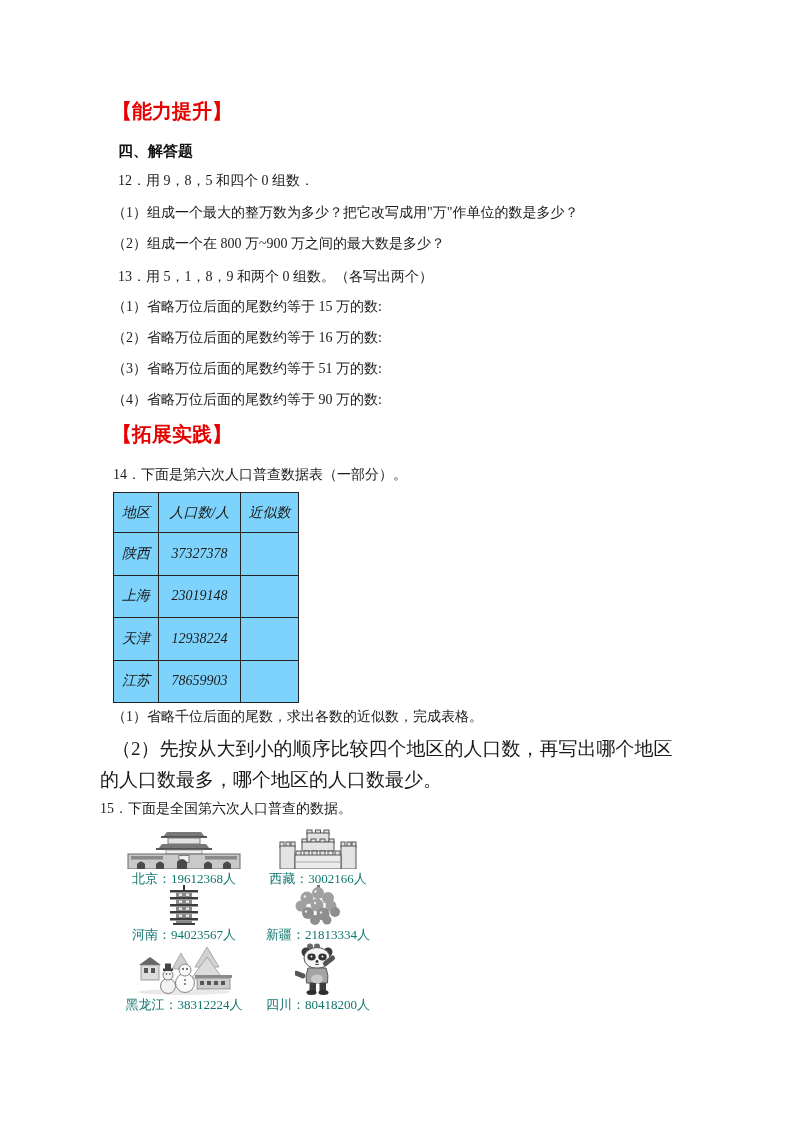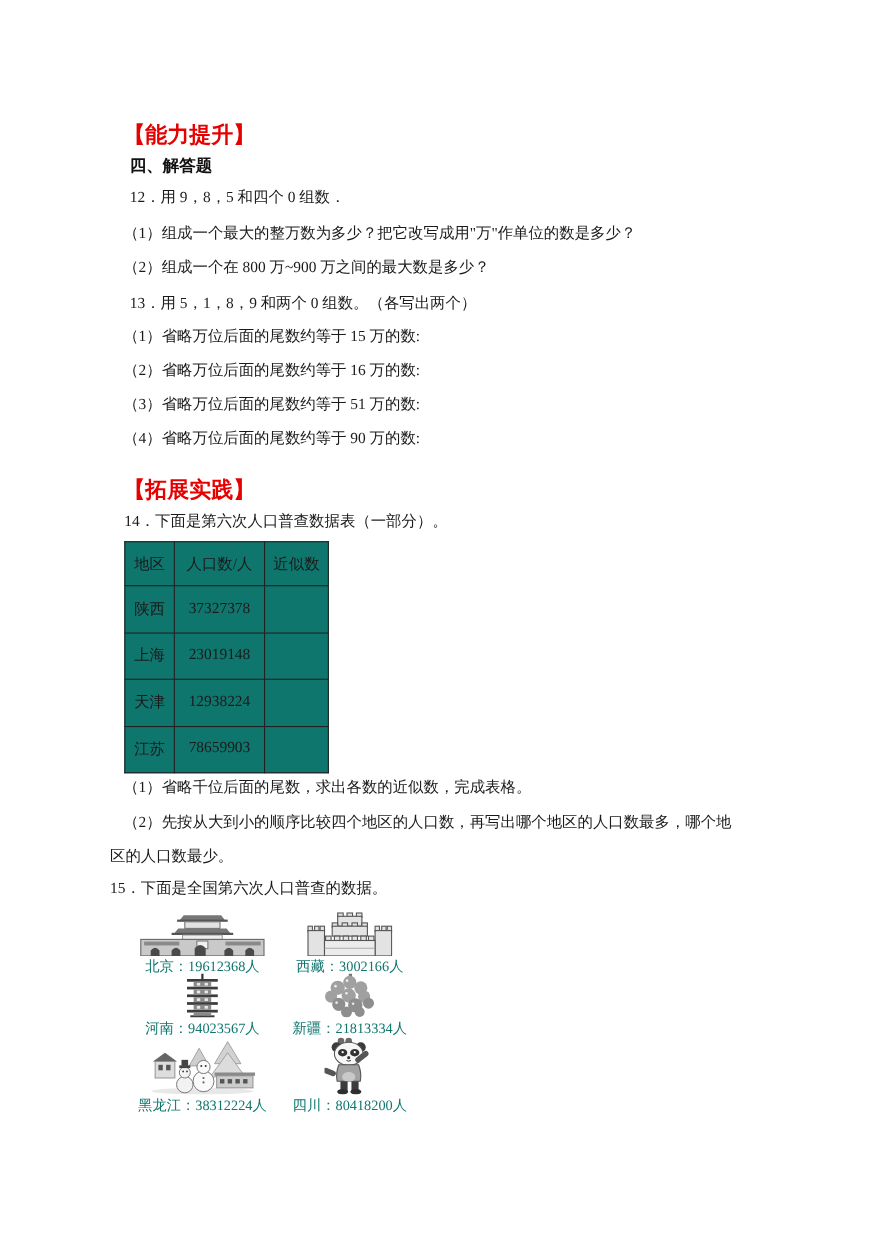--- a/index.html
+++ b/index.html
@@ -3,30 +3,30 @@
 <meta charset="utf-8">
 <style>
   html,body{margin:0;padding:0;}
   body{
     width:793px;height:1122px;background:#ffffff;position:relative;overflow:hidden;
     font-family:"Liberation Serif","DejaVu Serif",serif;color:#1a1a1a;
   }
   .page{position:absolute;inset:0;}
   .abs{position:absolute;}
   .body-text{font-size:14px;line-height:20px;white-space:nowrap;}
-  .wrap-text{font-size:14px;line-height:31px;white-space:normal;width:576px;text-indent:12px;}
+  .wrap-text{font-size:19px;line-height:31px;white-space:normal;width:576px;text-indent:12px;}
   .sec-heading{
     font-size:20px;font-weight:bold;color:#e60000;line-height:26px;
-    font-family:"Liberation Sans","DejaVu Sans",sans-serif;white-space:nowrap;margin-top:12px;
+    font-family:"Liberation Sans","DejaVu Sans",sans-serif;white-space:nowrap;
   }
   .part-label{
     font-size:15px;font-weight:bold;line-height:20px;color:#111;
     font-family:"Liberation Sans","DejaVu Sans",sans-serif;white-space:nowrap;
   }
-  table.census{border-collapse:collapse;background:#0f766e;}
+  table.census{border-collapse:collapse;background:#7dd3fc;font-style:italic;}
   .census th,.census td{
     border:1.5px solid #222;font-weight:normal;font-size:14px;text-align:center;
     padding:0;vertical-align:middle;
   }
   .census .c1{width:44px;}
   .census .c2{width:81px;}
   .census .c3{width:57px;margin-left:48px;}
   .census thead tr{height:40px;}
   .census tbody tr{height:42.5px;}
   .figures{

